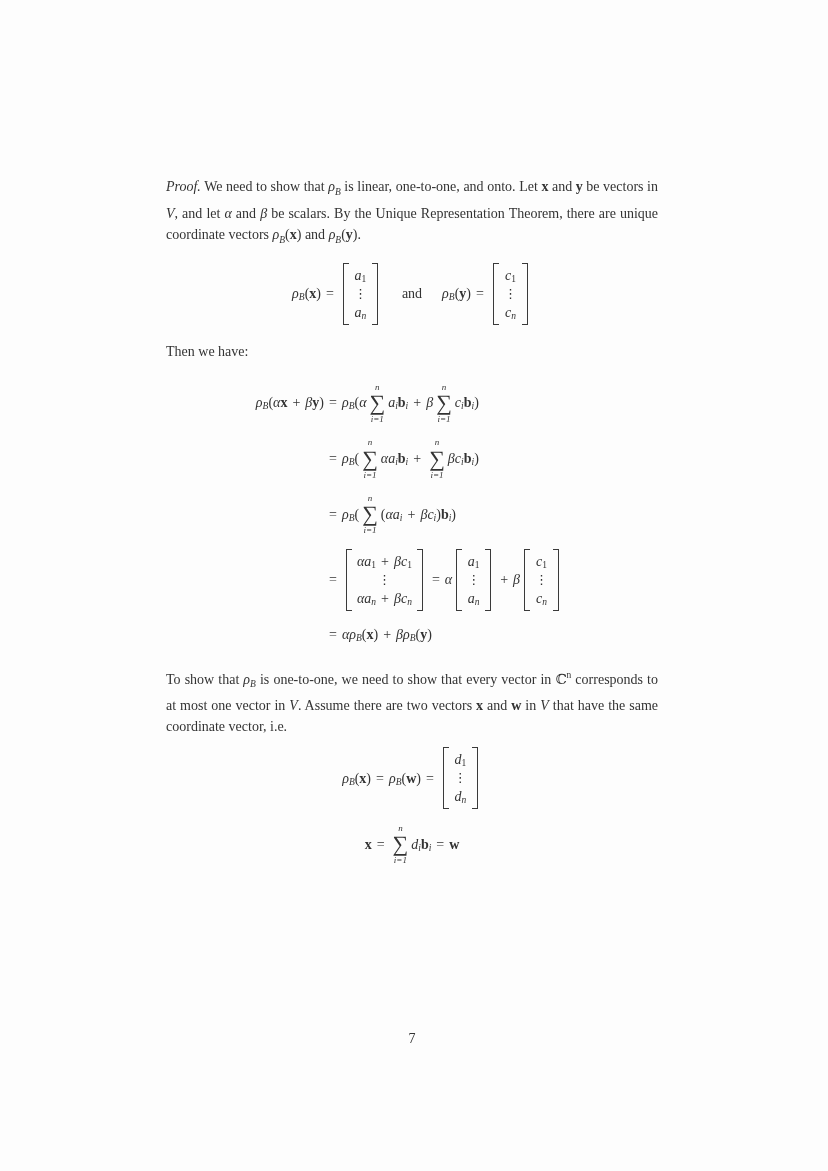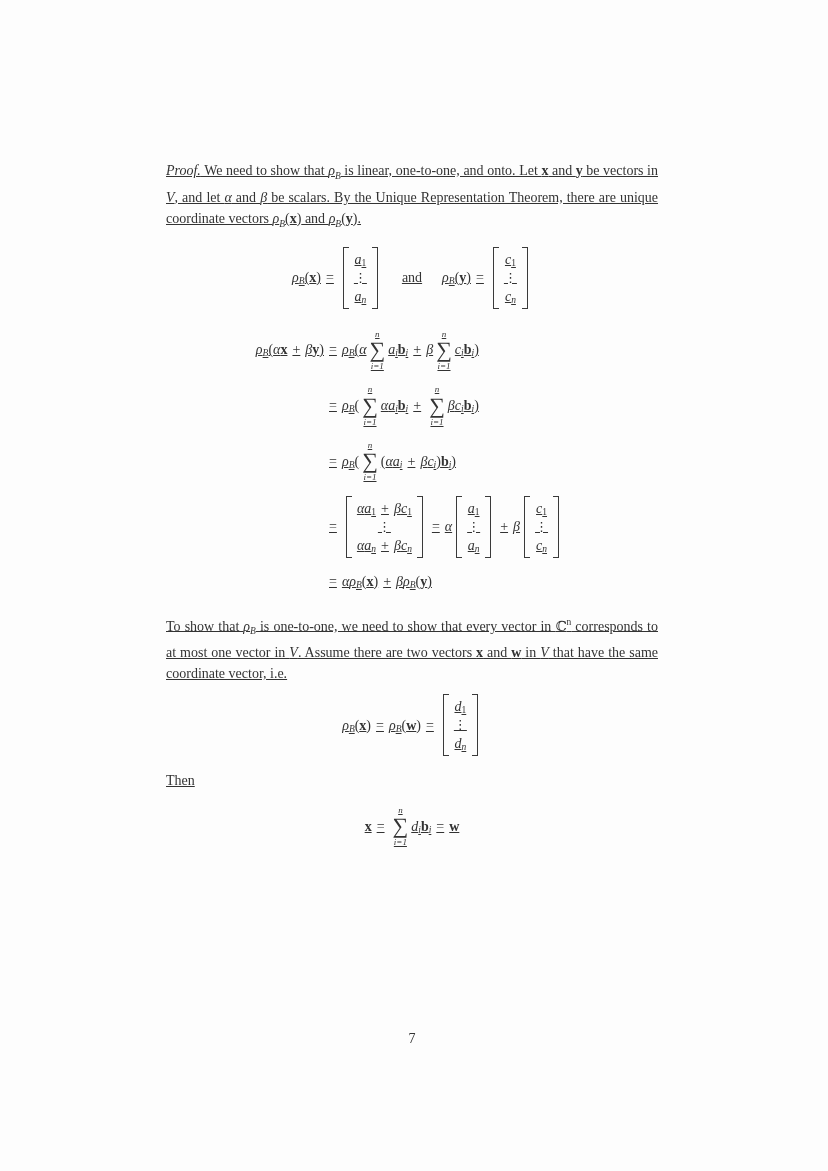--- a/index.html
+++ b/index.html
@@ -3,22 +3,22 @@
 <meta charset="utf-8">
 <style>
   html, body { margin: 0; padding: 0; }
   body {
     width: 828px; height: 1171px; position: relative;
     background: #fdfdfd; color: #333;
     font-family: "Liberation Serif", "DejaVu Serif", "DejaVu Sans", serif;
   }
   .page { position: absolute; inset: 0; }
   .content {
-    position: absolute; left: 166px; top: 160px; width: 492px;
-    font-size: 14px; line-height: 21px; text-align: justify; text-decoration: underline;
+    position: absolute; left: 166px; top: 176px; width: 492px;
+    font-size: 14px; line-height: 21px; text-align: justify;
   }
   p.para { margin: 0; }
   i { font-style: italic; }
   b { font-weight: bold; font-style: normal; }
   sub { font-size: 9.5px; }
   sub.si { font-style: italic; }
   sup { font-size: 9.5px; }
 
   
   .eq { display: flex; justify-content: center; align-items: center; }
@@ -87,20 +87,21 @@
         <span class="brk l"></span>
         <span class="mcol">
           <span class="mcell"><i>c</i><sub>1</sub></span>
           <span class="mdots">⋮</span>
           <span class="mcell"><i>c</i><sub class="si">n</sub></span>
         </span>
         <span class="brk r"></span>
       </span>
     </div>
 
+    <p class="para sp-after-thwh"><span>Then we have:</span></p>
 
     <div class="chain">
 
       <div class="crow">
         <span class="clhs">
             <span class="tr"><i>ρ</i><sub class="si">B</sub><span>(</span><i>α</i><b>x</b><span class="op">+</span><i>β</i><b>y</b><span>)</span></span>
           </span>
         <span class="op">=</span>
         <span class="tr"><i>ρ</i><sub class="si">B</sub><span>(</span><i>α</i></span>
         <span class="sum">
@@ -197,21 +198,20 @@
         <span class="brk l"></span>
         <span class="mcol">
           <span class="mcell"><i>d</i><sub>1</sub></span>
           <span class="mdots">⋮</span>
           <span class="mcell"><i>d</i><sub class="si">n</sub></span>
         </span>
         <span class="brk r"></span>
       </span>
     </div>
 
-    <p class="para sp-after-then"><span>Then</span></p>
 
     <div class="eq eq-c">
       <span class="tr"><b>x</b><span class="op">=</span></span>
       <span class="sum">
           <span class="lim">n</span>
           <span class="sg">∑</span>
           <span class="lim">i=1</span>
         </span>
       <span class="tr"><i>d</i><sub class="si">i</sub><b>b</b><sub class="si">i</sub><span class="op">=</span><b>w</b></span>
     </div>

